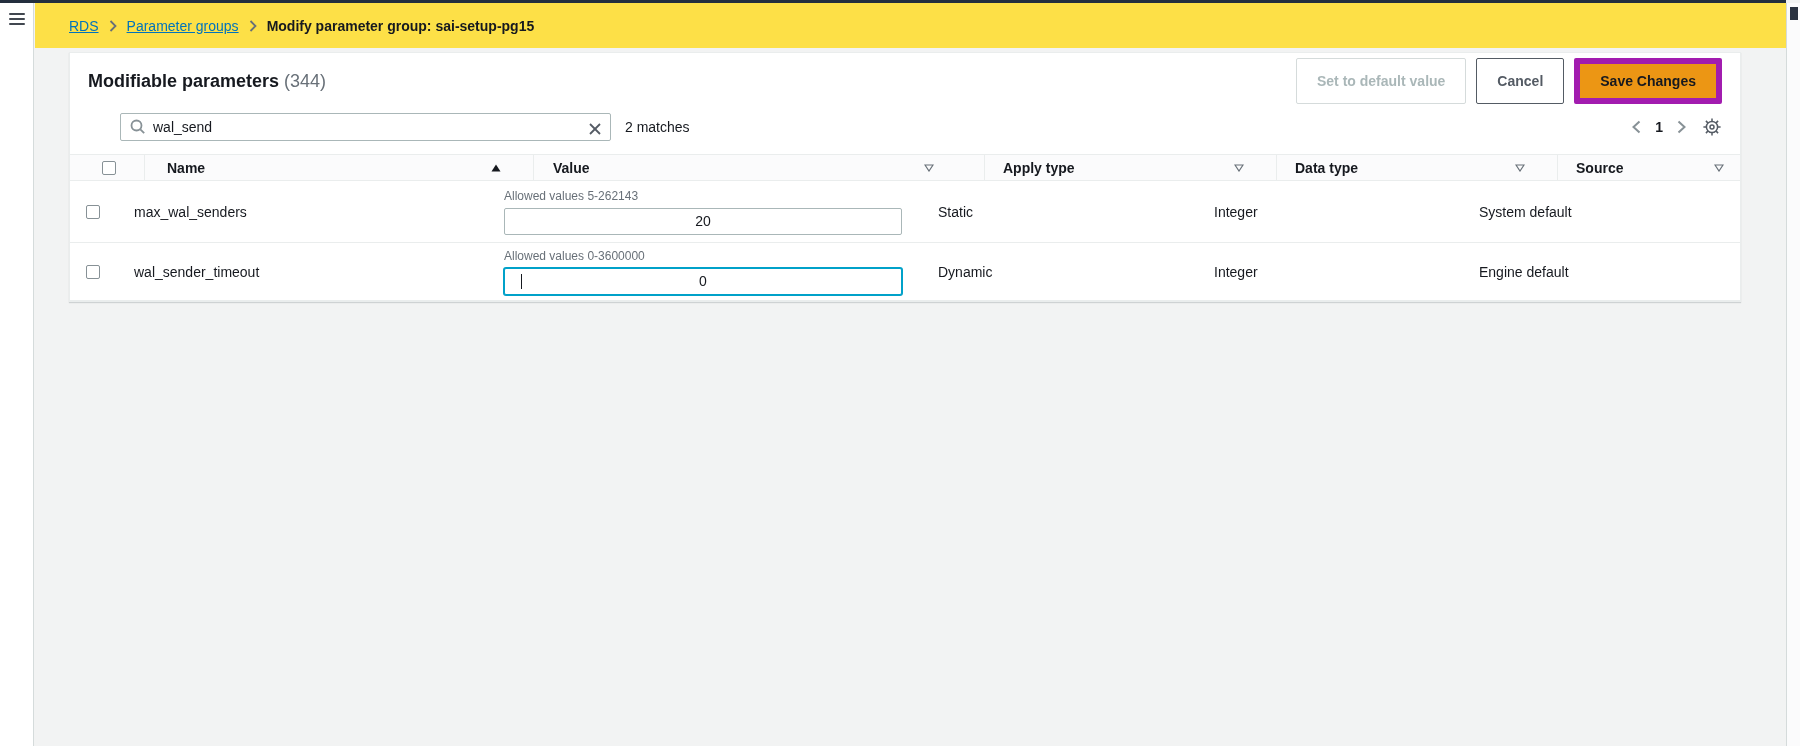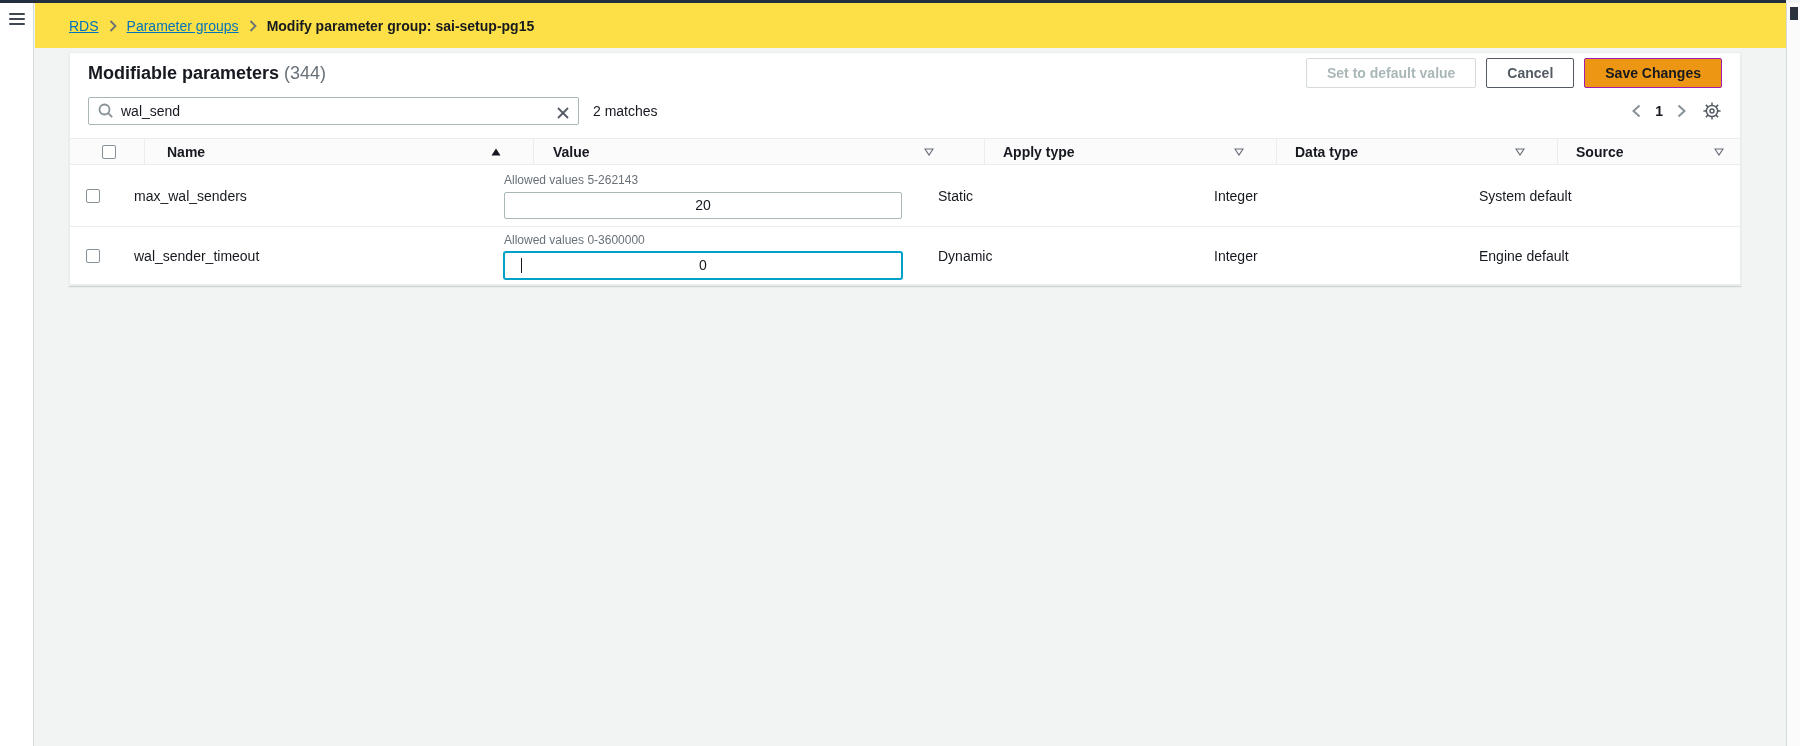--- a/index.html
+++ b/index.html
@@ -33,27 +33,27 @@
   .content { padding:4px 45px 0 34px; }
 
   .card { background:#ffffff; border:1px solid #eaeded; box-shadow:0 1px 1px rgba(0,28,36,.15); }
 
   
   .card-header { display:flex; justify-content:space-between; align-items:center; padding:5px 18px 9px 18px; }
   .title-wrap { font-size:18px; }
   .title { font-weight:700; color:#16191f; }
   .count { color:#687078; font-weight:400; }
   .actions { display:flex; gap:10px; align-items:center; }
-  .btn { height:30px; padding:0 20px; font-family:"Liberation Sans",sans-serif; font-size:14px; font-weight:700; border-radius:2px; cursor:pointer; white-space:nowrap; }
+  .btn { height:46px; padding:0 20px; font-family:"Liberation Sans",sans-serif; font-size:14px; font-weight:700; border-radius:2px; cursor:pointer; white-space:nowrap; }
   .btn-disabled { background:#ffffff; border:1px solid #d5dbdb; color:#aab7b8; cursor:default; }
   .btn-normal { background:#ffffff; border:1px solid #545b64; color:#545b64; }
-  .btn-primary { background:#ec9614; border:1px solid #a21caf; color:#16191f; }
-
-  
-  .toolbar { display:flex; align-items:center; padding:0 18px 13px 18px; }
+  .btn-primary { background:#ec9614; border:6px solid #a21caf; color:#16191f; }
+
+  
+  .toolbar { display:flex; align-items:center; padding:0 18px 13px 18px;margin-left:32px; }
   .search-wrap { position:relative; width:491px; }
   .search-input { width:100%; height:28px; border:1px solid #aab7b8; border-radius:2px; padding:0 34px 0 32px; font-size:14px; color:#16191f; font-family:"Liberation Sans",sans-serif; outline:none; background:#fff; }
   .search-icon { position:absolute; left:10px; top:6px; }
   .clear-icon { position:absolute; right:10px; top:8px; cursor:pointer; }
   .matches { margin-left:14px; font-size:14px; color:#16191f; }
   .toolbar-spacer { flex:1; }
   .pager { display:flex; align-items:center; gap:14px; }
   .page-num { font-size:14px; font-weight:700; color:#16191f; }
   .pager-chevron { cursor:pointer; display:flex; align-items:center; }
   .gear { margin-left:16px; cursor:pointer; display:flex; align-items:center; }

